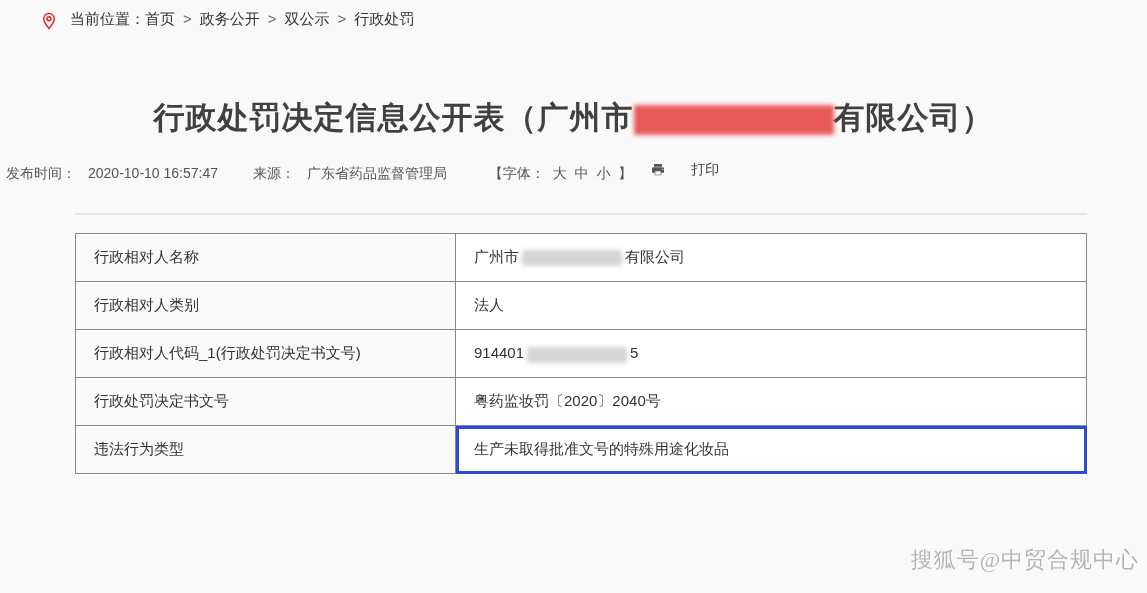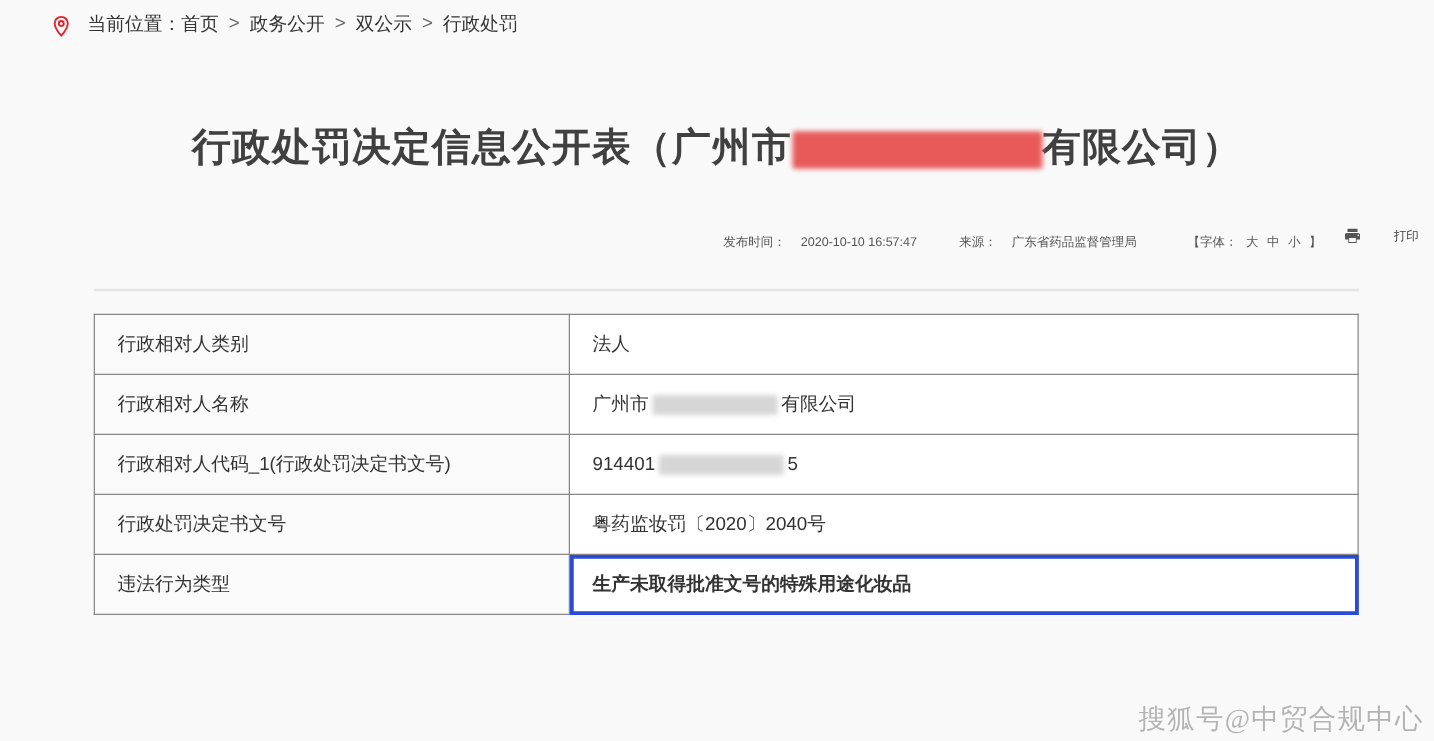--- a/index.html
+++ b/index.html
@@ -41,23 +41,23 @@
   }
   .redact-title {
     display: inline-block;
     vertical-align: middle;
     background: #e85a5a;
     filter: blur(2px);
     height: 30px;
     border-radius: 2px;
   }
   .meta-row {
-    text-align: right;
-    margin-top: 42px;
-    font-size: 10px;
+    text-align: left;
+    margin-top: 22px;
+    font-size: 14px;
     color: #555;
   }
   .meta-row span { margin: 0 6px; }
   .font-sizes span { margin: 0 2px; }
   .print-group {
     display: inline-flex;
     align-items: center;
     margin-left: 35px;
     color: #444;
     gap: 19px;
@@ -88,26 +88,25 @@
     vertical-align: middle;
     background: #d6d6d6;
     filter: blur(2px);
     height: 16px;
     border-radius: 2px;
     margin: 0 3px;
   }
   .highlight-cell {
     outline: 3px solid #2a4bd7;
     outline-offset: -3px;
-    font-weight: bold;
   }
   .watermark {
     position: absolute;
     right: 8px;
-    bottom: 3px;
+    bottom: 18px;
     font-size: 22px;
     color: rgba(120,120,120,0.55);
     letter-spacing: 1px;
     font-family: "SimSun", serif;
     text-shadow: 0 0 3px #fff;
   }
 </style>
 </head>
 <body>
 
@@ -149,26 +148,26 @@
         <path fill="#555" d="M19 8H5c-1.1 0-2 .9-2 2v6h4v4h10v-4h4v-6c0-1.1-.9-2-2-2zm-3 11H8v-5h8v5zm3-7c-.55 0-1-.45-1-1s.45-1 1-1 1 .45 1 1-.45 1-1 1zM18 3H6v4h12V3z"></path>
       </svg>
     <span>打印</span>
   </span>
 </div>
 
 <div class="content-area">
   <table class="info-table">
     <tbody id="table-body">
         <tr>
+          <td class="label-cell">行政相对人名称</td>
+          <td><span>广州市</span><span class="redact-inline" style="width: 100px;"></span><span>有限公司</span></td>
+        </tr>
+        <tr>
           <td class="label-cell">行政相对人类别</td>
           <td>法人</td>
-        </tr>
-        <tr>
-          <td class="label-cell">行政相对人名称</td>
-          <td><span>广州市</span><span class="redact-inline" style="width: 100px;"></span><span>有限公司</span></td>
         </tr>
         <tr>
           <td class="label-cell">行政相对人代码_1(行政处罚决定书文号)</td>
           <td><span>914401</span><span class="redact-inline" style="width: 100px;"></span><span>5</span></td>
         </tr>
         <tr>
           <td class="label-cell">行政处罚决定书文号</td>
           <td>粤药监妆罚〔2020〕2040号</td>
         </tr>
         <tr>

